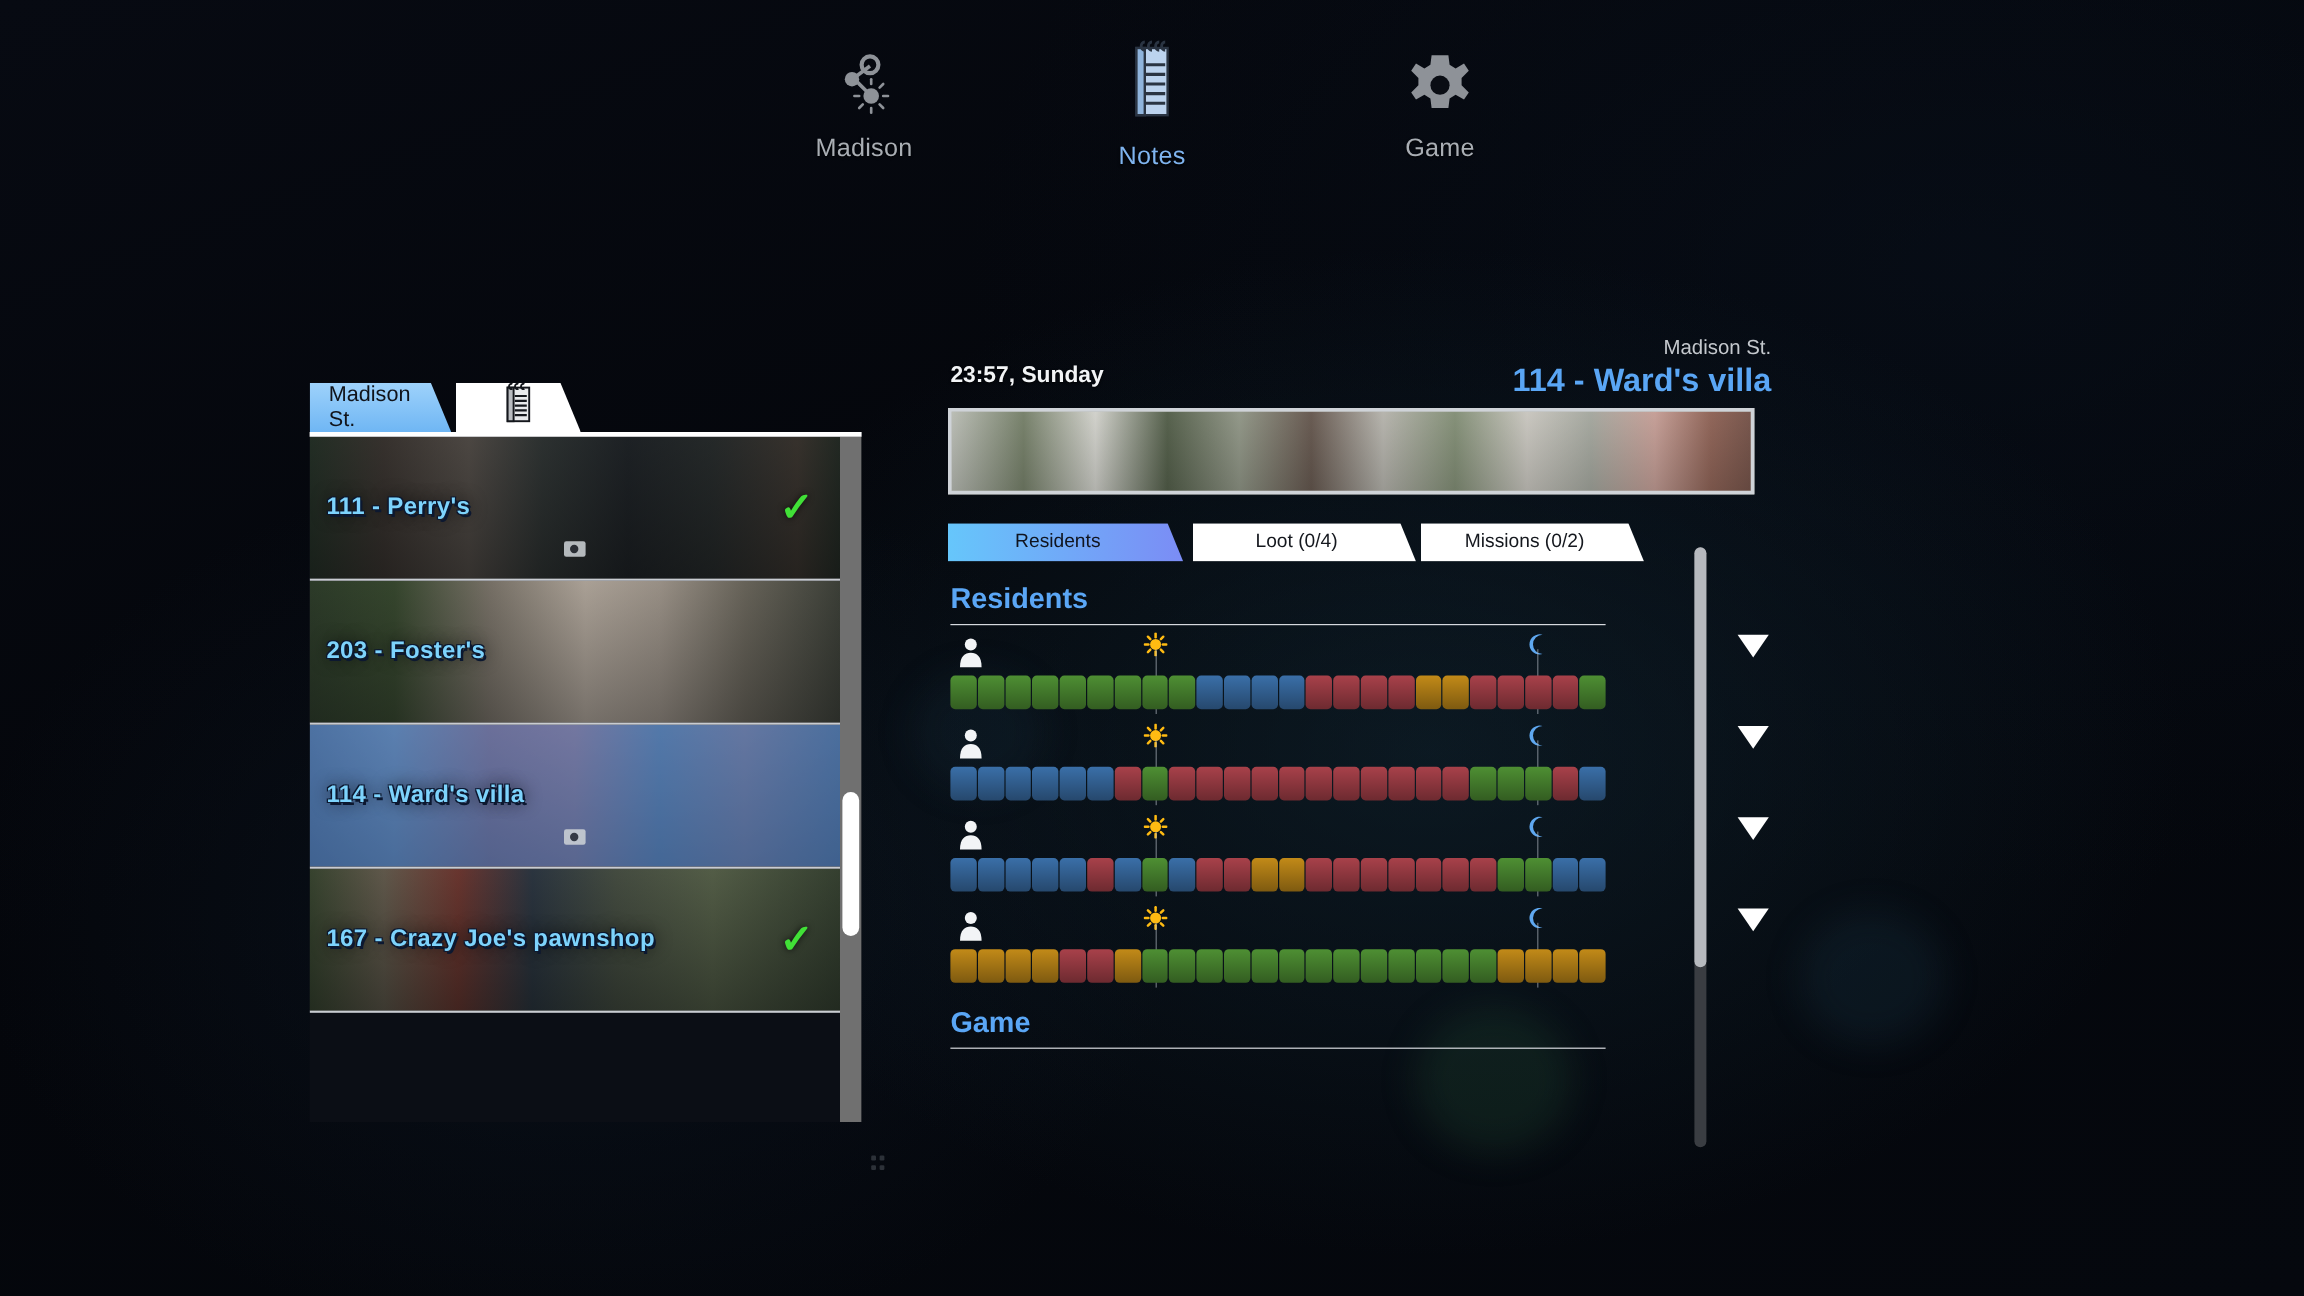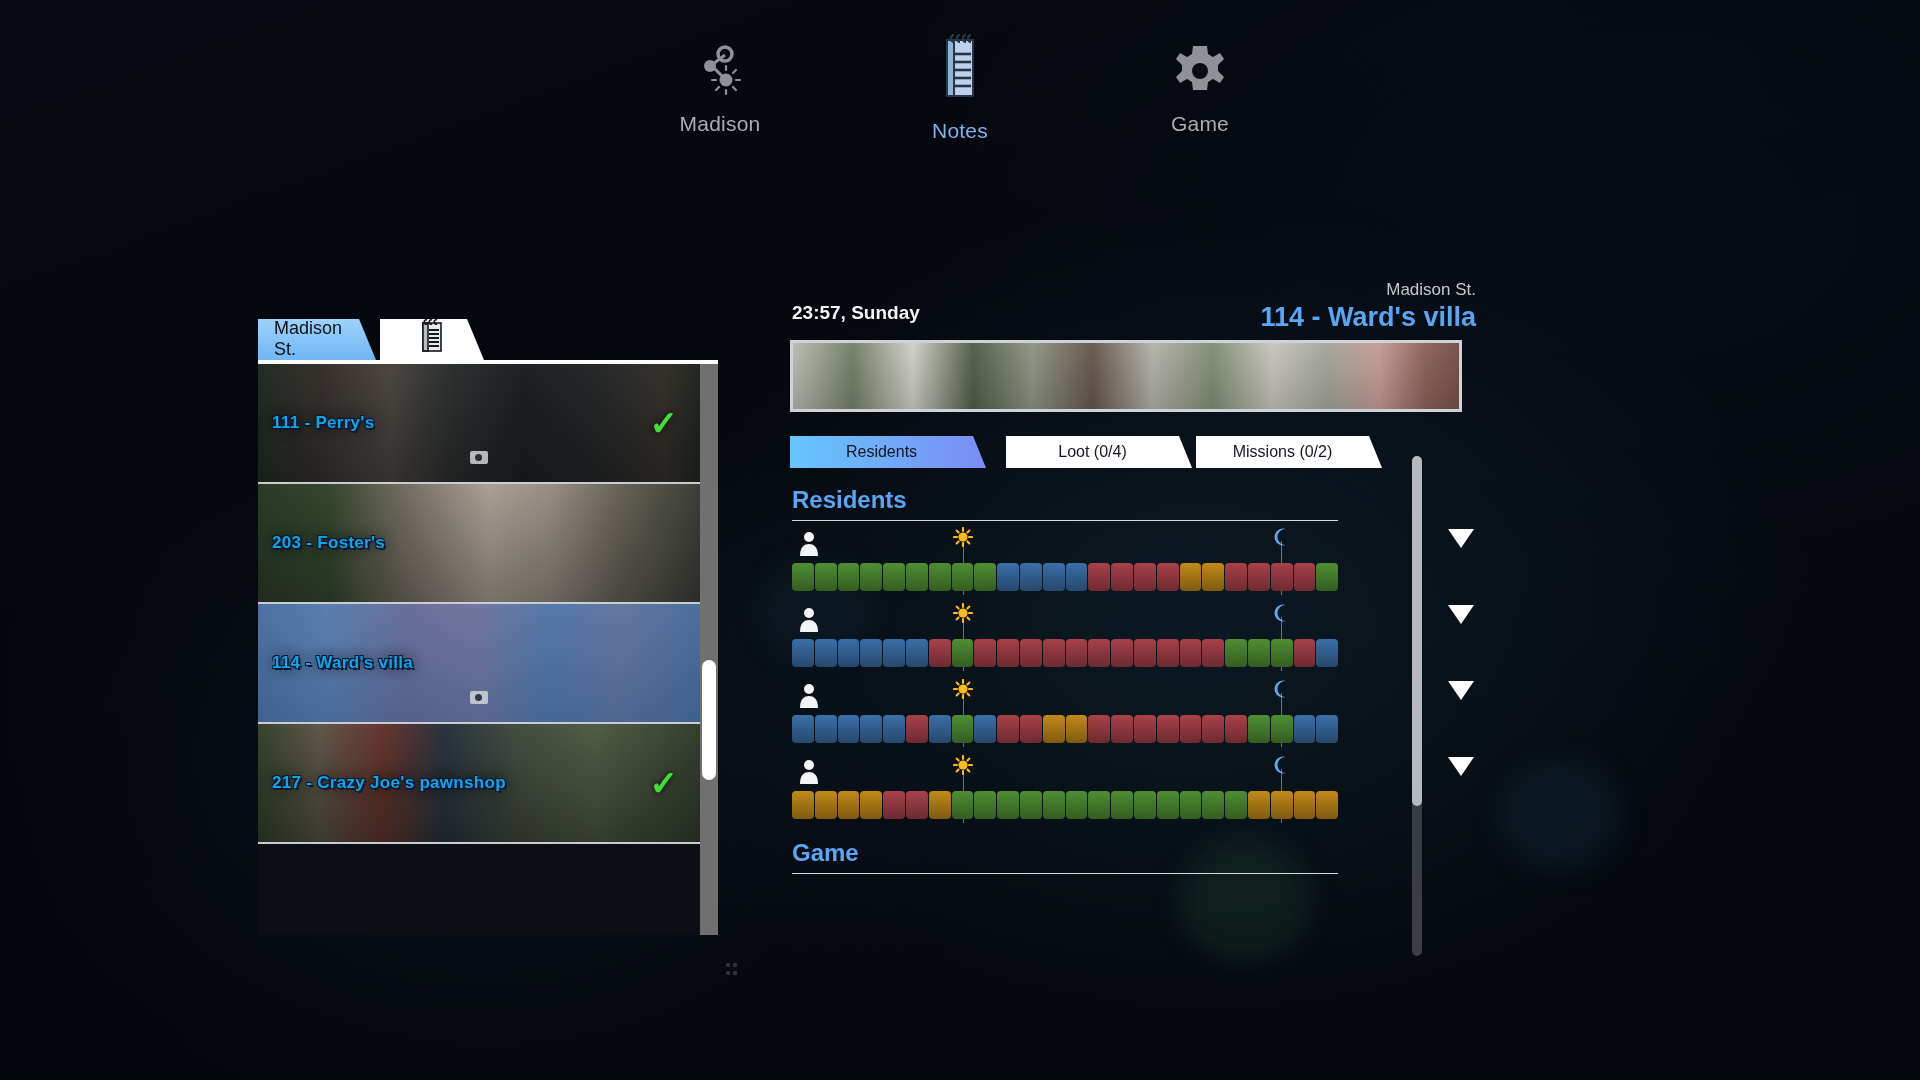--- a/index.html
+++ b/index.html
@@ -57,22 +57,22 @@
   }
   .loc-list { position:absolute; left:0; top:0; width: 442px; height: 100%; }
   .loc-row {
     position: relative; height: 120px; width: 442px;
     border-bottom: 2px solid #c9ccd1;
     overflow: hidden; cursor: pointer;
   }
   .loc-row .thumb { position:absolute; inset:0; }
   .loc-row .loc-name {
     position: absolute; left: 14px; top: 50%; transform: translateY(-50%);
-    font-size: 17px; font-weight: 700; letter-spacing: 0.3px;
-    color: #0ea5e9;
+    font-size: 20px; font-weight: 700; letter-spacing: 0.3px;
+    color: #7dd3fc;
     text-shadow: 2px 2px 0 #0c1830, -1px -1px 0 #0c1830, 1px -1px 0 #0c1830, -1px 1px 0 #0c1830, 0 0 14px rgba(0,0,0,.9);
     white-space: nowrap;
   }
   .loc-row .check {
     position: absolute; right: 22px; top: 50%; transform: translateY(-50%);
     font-size: 34px; color: #41e037; font-weight: 700;
     text-shadow: 0 0 6px rgba(0,0,0,.8);
   }
   .loc-row .cam {
     position: absolute; left: 50%; transform: translateX(-50%); bottom: 18px;
@@ -109,21 +109,21 @@
     border: 3px solid #cfd3d8; overflow:hidden;
   }
   .rp-tabs { display:flex; margin-top: 24px; height: 32px; }
   .rp-tab {
     position:relative; height: 32px; display:flex; align-items:center; justify-content:center;
     font-size: 16px; color:#15181e; cursor:pointer; user-select:none;
     clip-path: polygon(0 0, calc(100% - 13px) 0, 100% 100%, 0 100%);
     background:#ffffff; padding-right: 13px;
   }
   .rp-tab.w1 { width: 196px; }
-  .rp-tab.w2 { width: 186px; margin-left: 20px; }
+  .rp-tab.w2 { width: 186px; margin-left: 8px; }
   .rp-tab.w3 { width: 186px; margin-left: 4px; }
   .rp-tab.active { background: linear-gradient(90deg,#66c6fb 0%, #7b8cf5 100%); color:#101520; font-weight:500; }
   .rp-body { position:relative; width: 690px; }
   .section-h {
     font-size: 24px; color:#5aa6f5; font-weight:600; margin-top: 18px; padding-left: 2px;
   }
   .section-rule { height:1px; background:#d6d9de; margin-top:6px; width: 546px; margin-left:2px; }
 
   .res-row { position:relative; height: 70px; margin-top: 6px; }
   .person-icon { position:absolute; left: 8px; top: 2px; }
@@ -278,21 +278,21 @@
           <div class="tint"></div>
           <div class="loc-name">114 - Ward's villa</div>
           <div class="cam"></div>
         </div>
 
         <div class="loc-row">
           <div class="thumb" style="background:
               linear-gradient(180deg, rgba(28,32,28,.18) 0%, rgba(10,14,12,.5) 100%),
               linear-gradient(90deg,#3c4a32 0%,#6e6455 14%,#7a3a33 28%,#2e3947 42%,#4d5548 58%,#5f6a50 76%,#3a4634 100%),
               #4e5742;"></div>
-          <div class="loc-name">217 - Crazy Joe's pawnshop</div>
+          <div class="loc-name">167 - Crazy Joe's pawnshop</div>
           <div class="check">✓</div>
         </div>
       </div>
 
       <div class="lp-scroll">
         <div class="lp-thumb"></div>
       </div>
     </div>
 
     <div class="grip">

